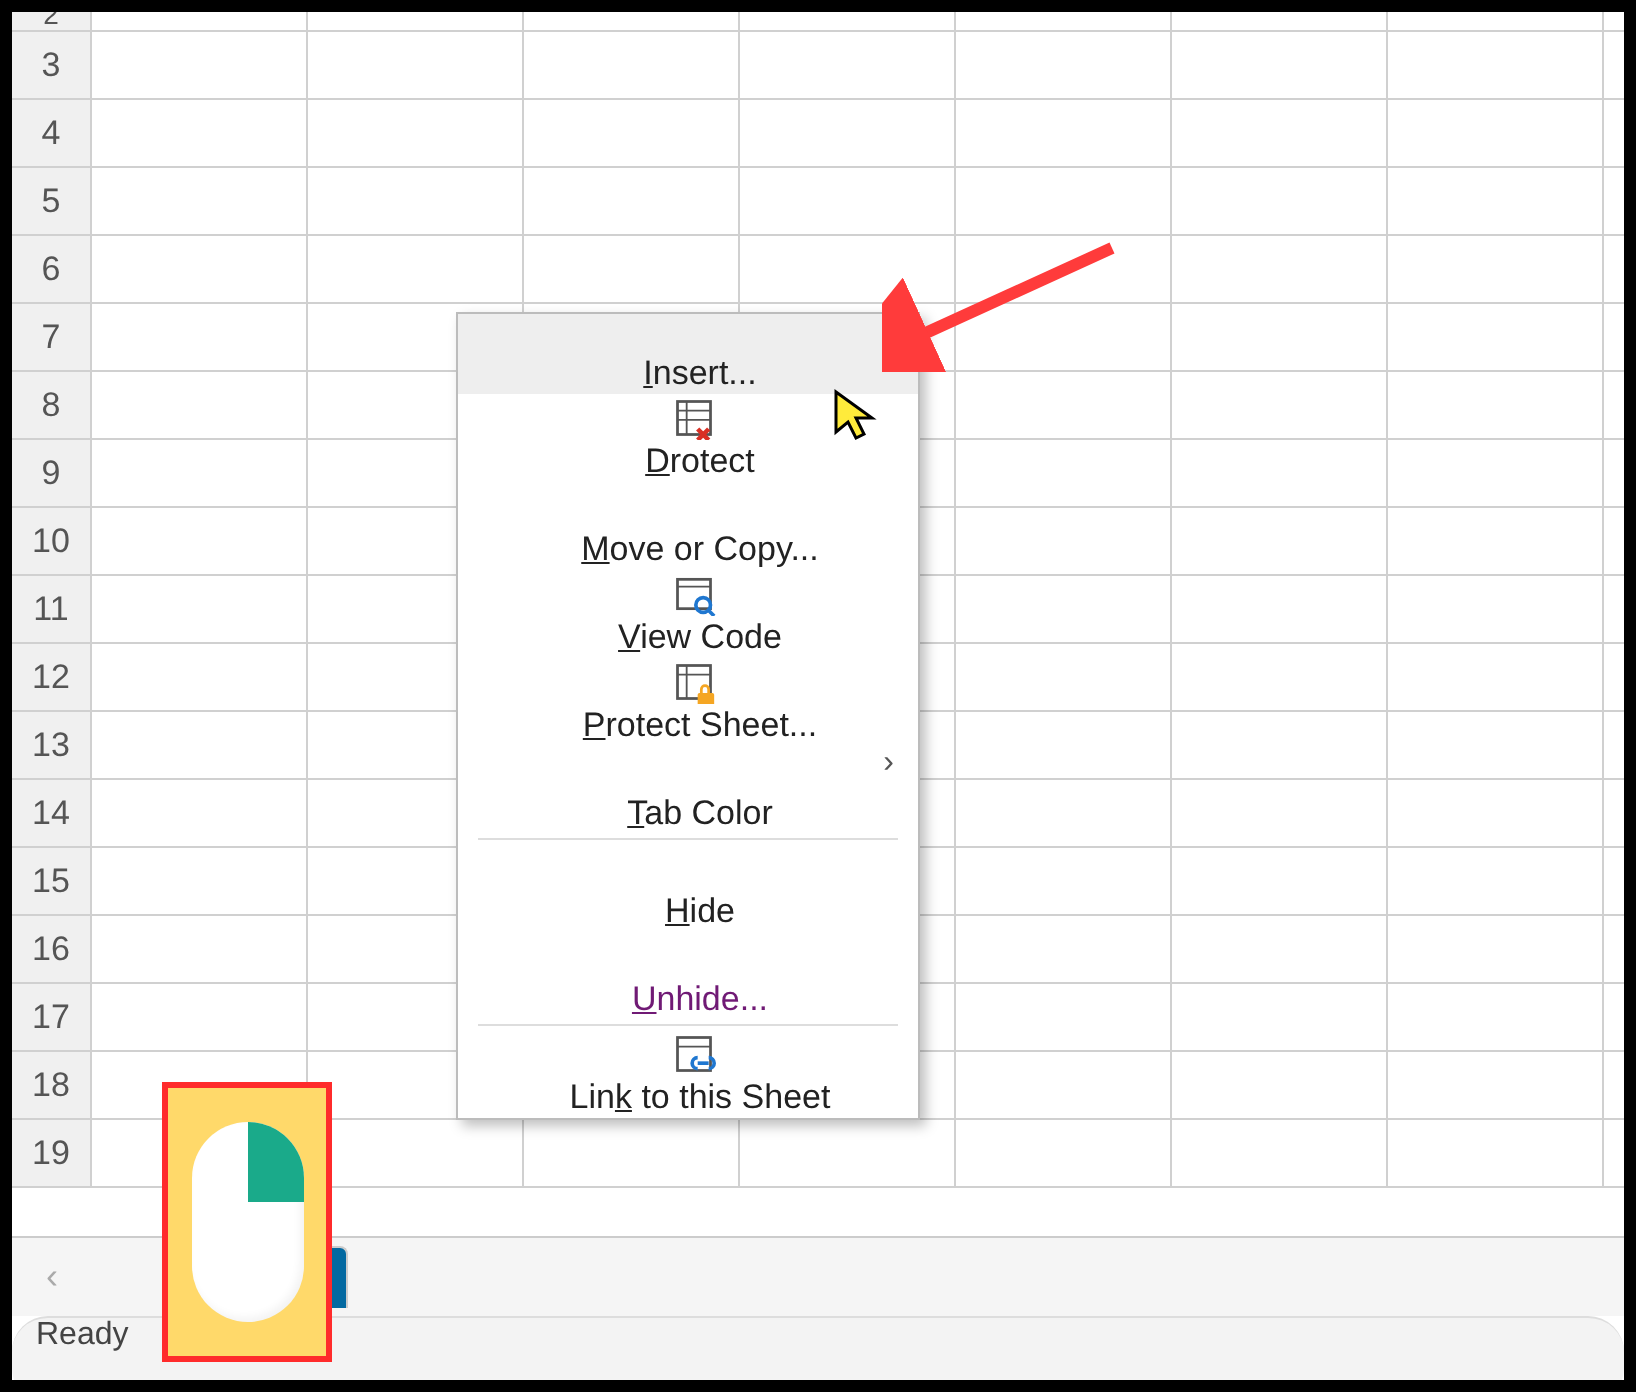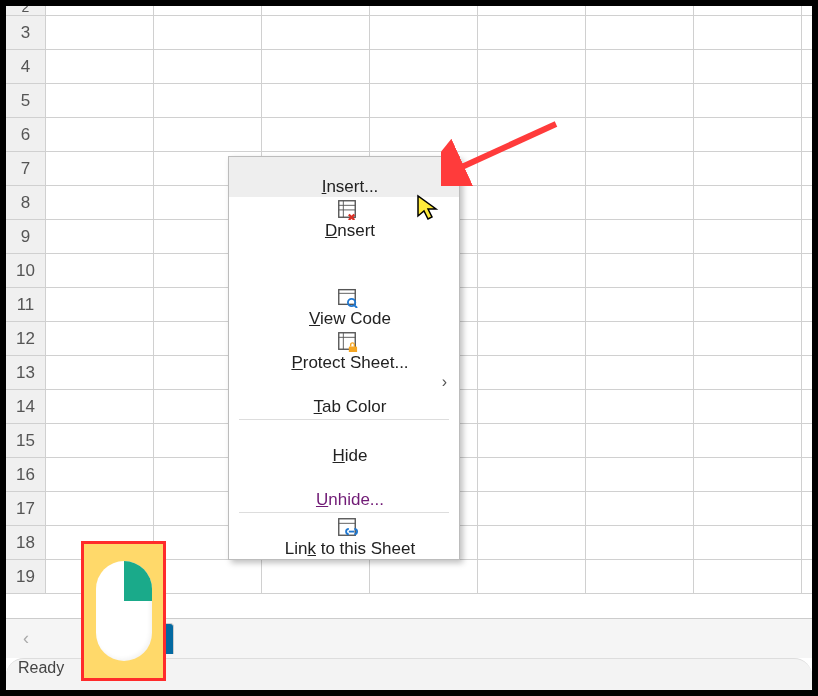--- a/index.html
+++ b/index.html
@@ -440,24 +440,25 @@
     <div class="menu-icon">
       <svg viewBox="0 0 24 24">
           <rect x="3" y="3" width="18" height="18" fill="none" stroke="#555" stroke-width="1.5"></rect>
           <line x1="3" y1="8" x2="21" y2="8" stroke="#555" stroke-width="1"></line>
           <line x1="3" y1="13" x2="21" y2="13" stroke="#555" stroke-width="1"></line>
           <line x1="8" y1="3" x2="8" y2="21" stroke="#555" stroke-width="1"></line>
           <line x1="14" y1="18" x2="20" y2="24" stroke="#d93025" stroke-width="2.5"></line>
           <line x1="20" y1="18" x2="14" y2="24" stroke="#d93025" stroke-width="2.5"></line>
         </svg>
     </div>
-    <span><span></span><span class="u">D</span><span>nsert</span></span>
+    <span><span></span><span class="u">D</span><span>rotect</span></span>
   </div>
   <div class="menu-item">
     <div class="menu-icon"></div>
+    <span><span></span><span class="u">M</span><span>ove or Copy...</span></span>
   </div>
   <div class="menu-item">
     <div class="menu-icon">
       <svg viewBox="0 0 24 24">
           <rect x="3" y="4" width="18" height="16" fill="none" stroke="#555" stroke-width="1.5"></rect>
           <line x1="3" y1="8" x2="21" y2="8" stroke="#555" stroke-width="1"></line>
           <circle cx="17" cy="18" r="4" fill="none" stroke="#1f77d0" stroke-width="2"></circle>
           <line x1="20" y1="21" x2="23" y2="24" stroke="#1f77d0" stroke-width="2"></line>
         </svg>
     </div>

